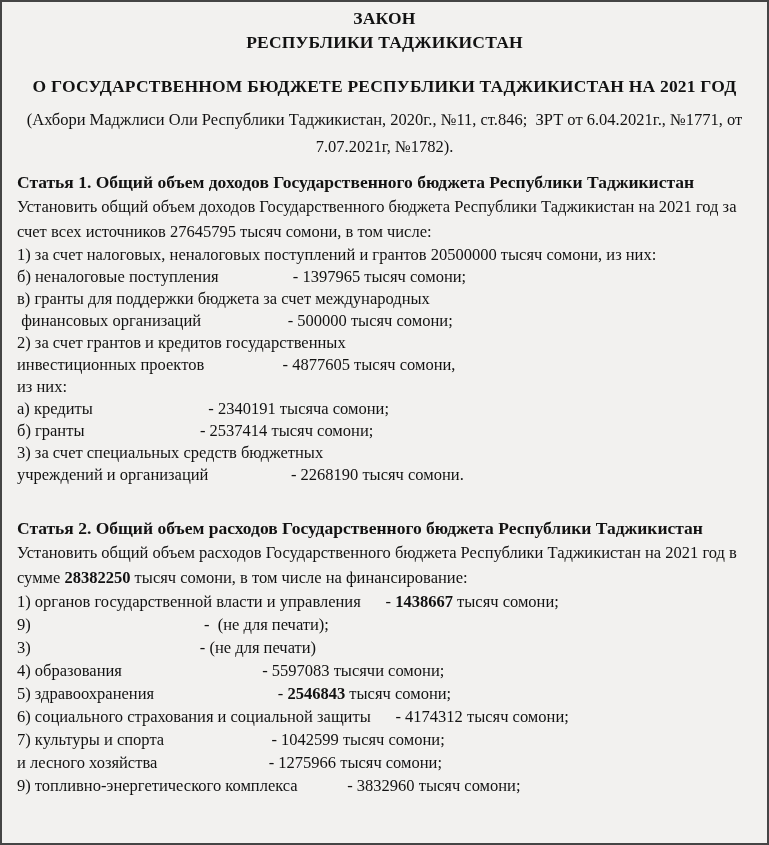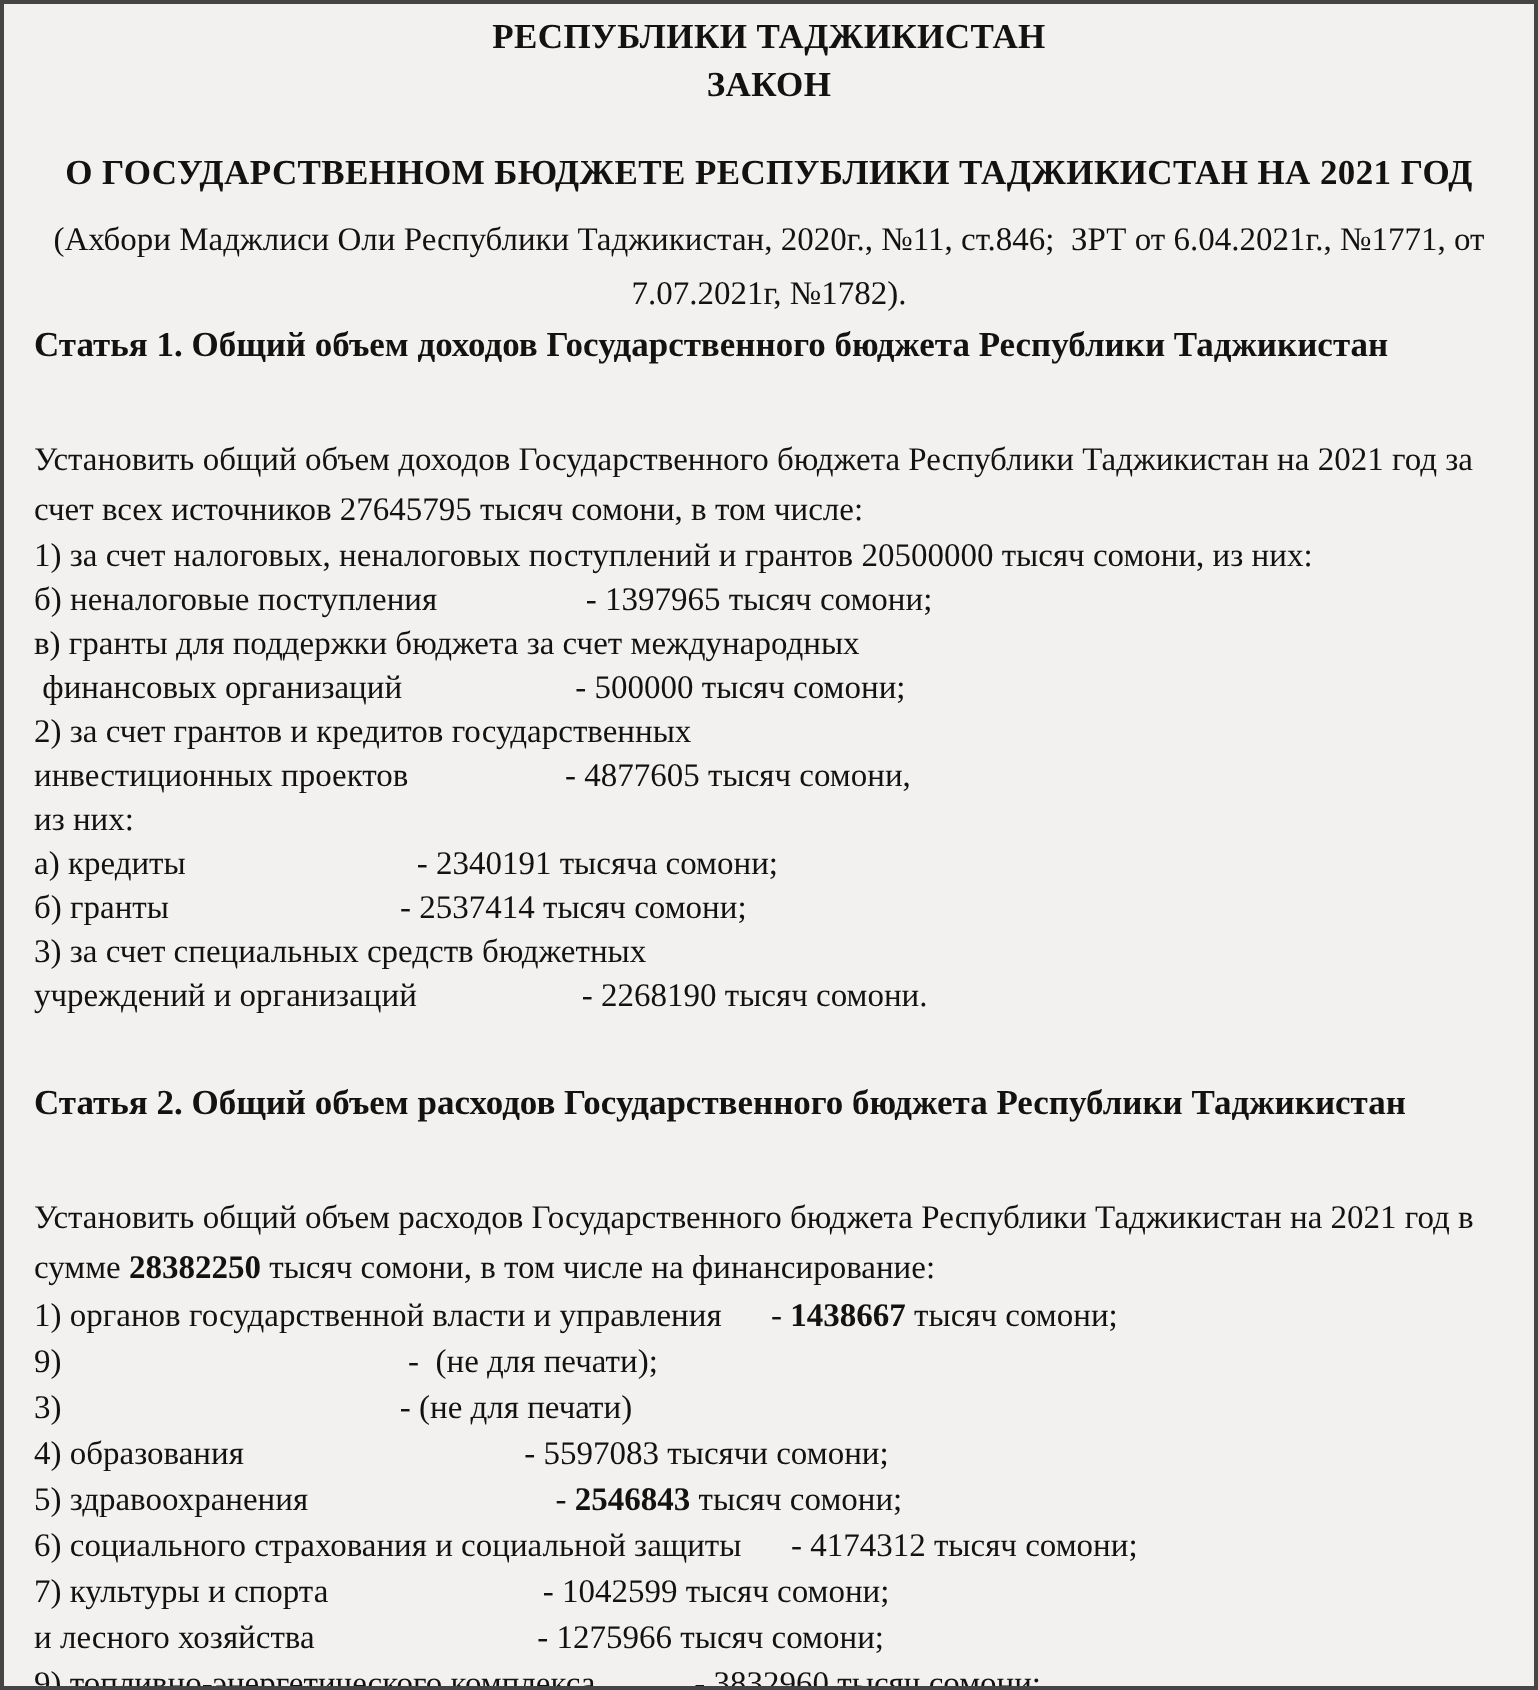--- a/index.html
+++ b/index.html
@@ -39,43 +39,42 @@
     text-align: center;
     font-size: 16.5px;
     line-height: 27px;
     white-space: pre-wrap;
   }
   .article-heading {
     font-weight: bold;
     font-size: 17.5px;
     line-height: 24px;
   }
-  .a1-heading { }
+  .a1-heading { margin-top: 10px; }
   .a2-heading { margin-top: 30px; }
   .intro {
     font-size: 16.5px;
     line-height: 25px;
     white-space: pre-wrap;
-    margin-top: 33px;
   }
   .line {
     font-size: 16.5px;
     white-space: pre-wrap;
   }
   .a1 .line { line-height: 22px; }
   .a2 .line { line-height: 23px; }
   .line b, .intro b { font-weight: bold; }
 </style>
 </head>
 <body>
 
 <div class="page">
 
+  <div class="header-line">ЗАКОН</div>
   <div class="header-line">РЕСПУБЛИКИ ТАДЖИКИСТАН</div>
-  <div class="header-line">ЗАКОН</div>
 
   <div class="doc-title">О ГОСУДАРСТВЕННОМ БЮДЖЕТЕ РЕСПУБЛИКИ ТАДЖИКИСТАН НА 2021 ГОД</div>
 
   <div class="citation">(Ахбори Маджлиси Оли Республики Таджикистан, 2020г., №11, ст.846;  ЗРТ от 6.04.2021г., №1771, от
 7.07.2021г, №1782).</div>
 
   <div class="a1">
     <div class="article-heading a1-heading">Статья 1. Общий объем доходов Государственного бюджета Республики Таджикистан</div>
     <div class="intro">Установить общий объем доходов Государственного бюджета Республики Таджикистан на 2021 год за
 счет всех источников 27645795 тысяч сомони, в том числе:</div>

